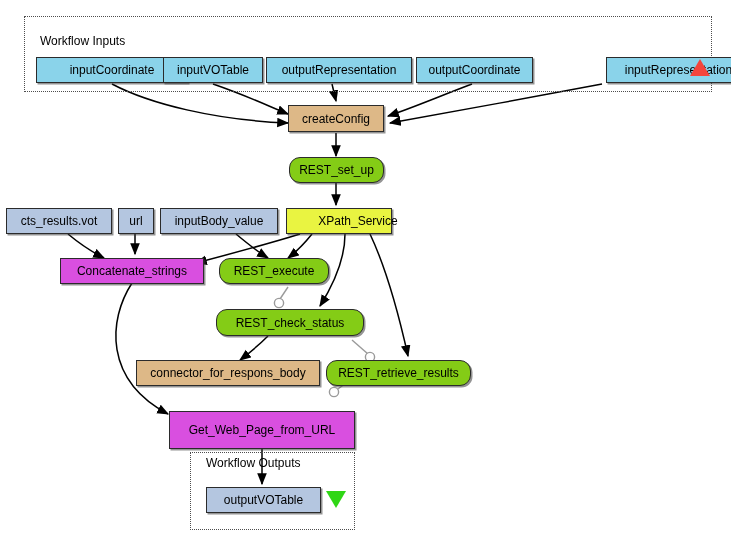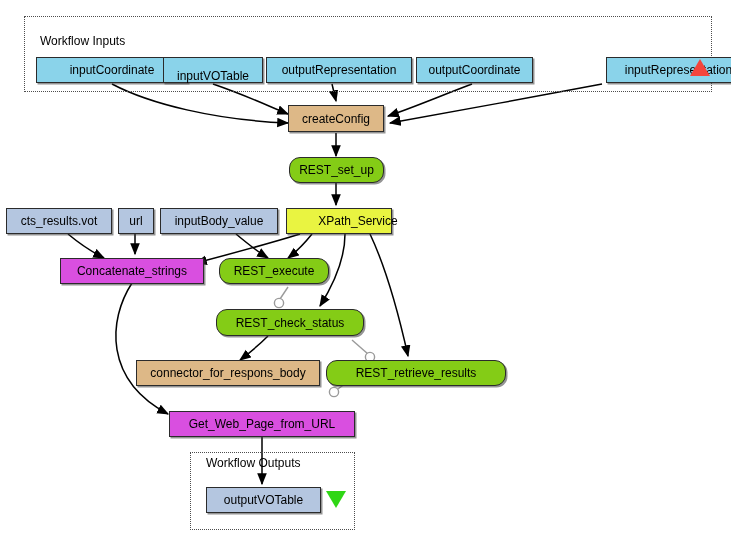--- a/index.html
+++ b/index.html
@@ -109,21 +109,21 @@
       <circle cx="334" cy="392" r="4.6"></circle>
     </g>
   </svg>
 
   <div class="group" style="left:24px;top:16px;width:688px;height:76px;"></div>
   <div class="group-label" style="left:40px;top:22px;margin-top:12px;">Workflow Inputs</div>
 
   <div class="node n-input" style="left:36px;top:57px;width:152px;height:26px;">
     <span>inputCoordinate</span>
   </div>
-  <div class="node n-input" style="left:163px;top:57px;width:100px;height:26px;align-items:flex-end;">
+  <div class="node n-input" style="left:163px;top:57px;width:100px;height:26px;">
     <span>inputVOTable</span>
   </div>
   <div class="node n-input" style="left:266px;top:57px;width:146px;height:26px;">
     <span>outputRepresentation</span>
   </div>
   <div class="node n-input" style="left:416px;top:57px;width:117px;height:26px;">
     <span>outputCoordinate</span>
   </div>
   <div class="node n-input" style="left:570px;top:57px;width:145px;height:26px;margin-left:36px;">
     <span>inputRepresentation</span>
@@ -158,25 +158,25 @@
     <span>REST_execute</span>
   </div>
 
   <div class="node n-proc-blue" style="left:216px;top:309px;width:148px;height:27px;align-items:center;">
     <span>REST_check_status</span>
   </div>
 
   <div class="node n-proc-tan" style="left:136px;top:360px;width:184px;height:26px;">
     <span>connector_for_respons_body</span>
   </div>
-  <div class="node n-proc-blue" style="left:326px;top:360px;width:180px;height:26px;">
+  <div class="node n-proc-blue" style="left:326px;top:360px;width:145px;height:26px;">
     <span>REST_retrieve_results</span>
   </div>
 
-  <div class="node n-proc-magenta" style="left:169px;top:411px;width:186px;height:26px;">
+  <div class="node n-proc-magenta" style="left:169px;top:411px;width:186px;height:38px;">
     <span>Get_Web_Page_from_URL</span>
   </div>
 
   <div class="group" style="left:190px;top:452px;width:165px;height:78px;"></div>
   <div class="group-label" style="left:206px;top:456px;">Workflow Outputs</div>
 
   <div class="node n-output" style="left:206px;top:487px;width:115px;height:26px;">
     <span>outputVOTable</span>
   </div>
   <div class="tri tri-down" style="left:326px;top:491px;"></div>

